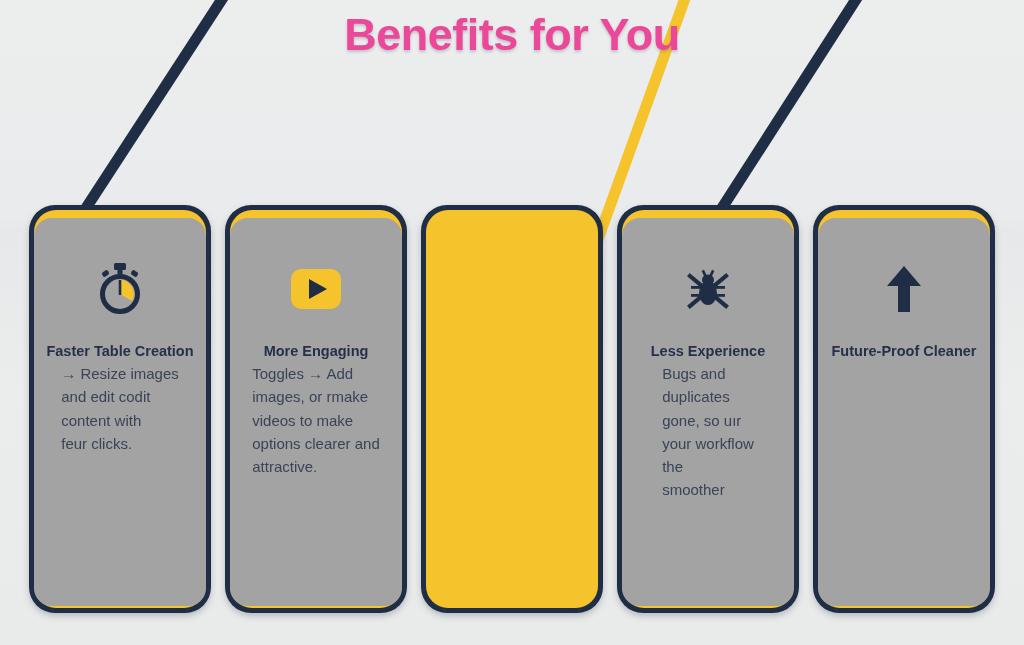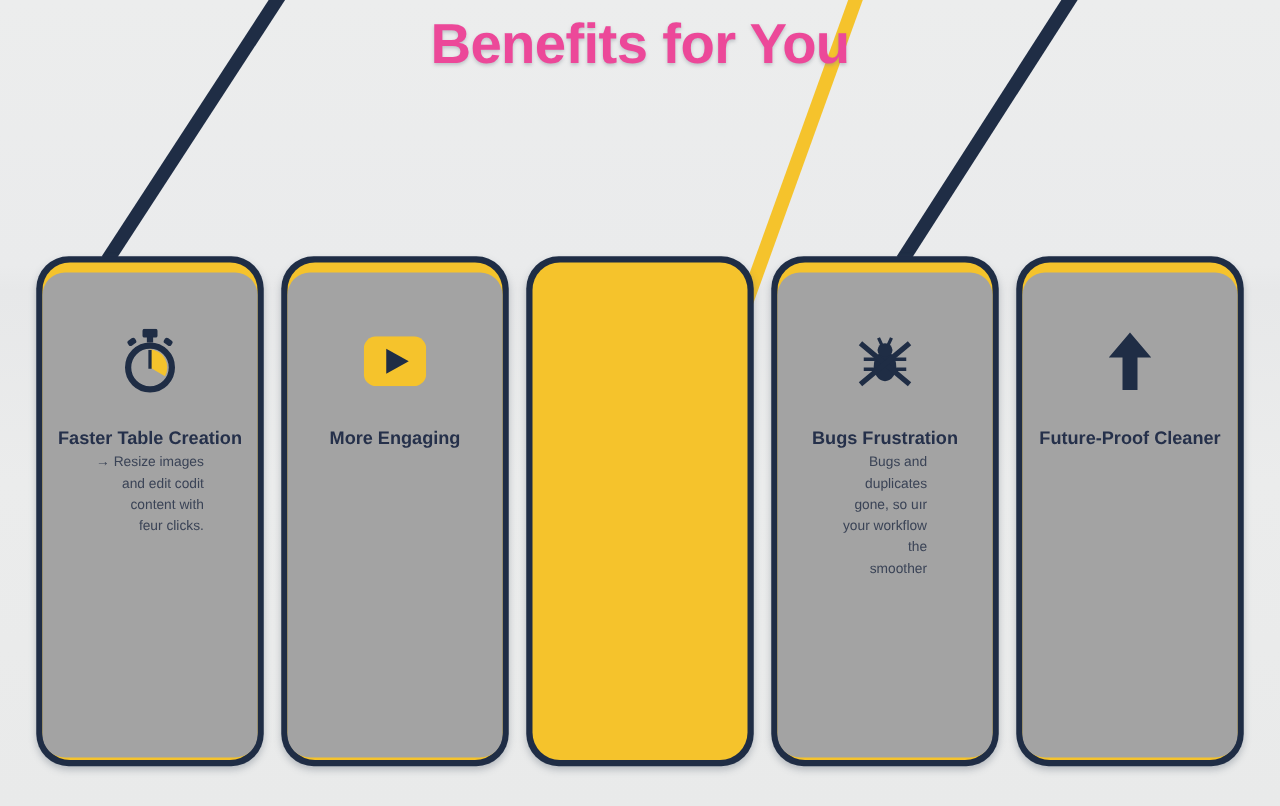--- a/index.html
+++ b/index.html
@@ -85,23 +85,23 @@
   .card-heading {
     font-size:14.5px;
     font-weight:bold;
     color:#25304a;
     text-align:center;
     line-height:1.25;
     white-space:nowrap;
     margin-bottom:2px;
   }
   .card-body {
-    font-size:11px;
+    font-size:15px;
     color:#3a4356;
-    text-align:right;
+    text-align:left;
     line-height:1.55;
     white-space:pre-line;
   }
 
   
   .card-heading.wide { overflow:visible; }
 </style>
 </head>
 <body>
 
@@ -145,20 +145,25 @@
   <div class="card">
     <div class="card-yellow"></div>
     <div class="card-inner">
       <div class="card-icon">
         <svg width="50" height="40" viewBox="0 0 50 40">
           <rect x="0" y="0" width="50" height="40" rx="10" fill="#f5c32c"></rect>
           <path d="M18 10 L36 20 L18 30 Z" fill="#1f2d45"></path>
         </svg>
       </div>
       <div class="card-heading">More Engaging</div>
+      <div class="card-body">Toggles → Add
+images, or rmake
+videos to make
+options clearer and
+attractive.</div>
     </div>
   </div>
 
   <div class="card">
     <div class="card-yellow"></div>
   </div>
 
   <div class="card">
     <div class="card-yellow"></div>
     <div class="card-inner">
@@ -173,21 +178,21 @@
             <rect x="32" y="21" width="10" height="2.8"></rect>
             <rect x="8" y="29" width="10" height="2.8"></rect>
             <rect x="32" y="29" width="10" height="2.8"></rect>
           </g>
           <g stroke="#1f2d45" stroke-width="4.2" stroke-linecap="square">
             <line x1="7" y1="11" x2="43" y2="41"></line>
             <line x1="43" y1="11" x2="7" y2="41"></line>
           </g>
         </svg>
       </div>
-      <div class="card-heading">Bugs Frustration</div>
+      <div class="card-heading">Less Experience</div>
       <div class="card-body">Bugs and
 duplicates
 gone, so uır
 your workflow
 the
 smoother</div>
     </div>
   </div>
 
   <div class="card">

